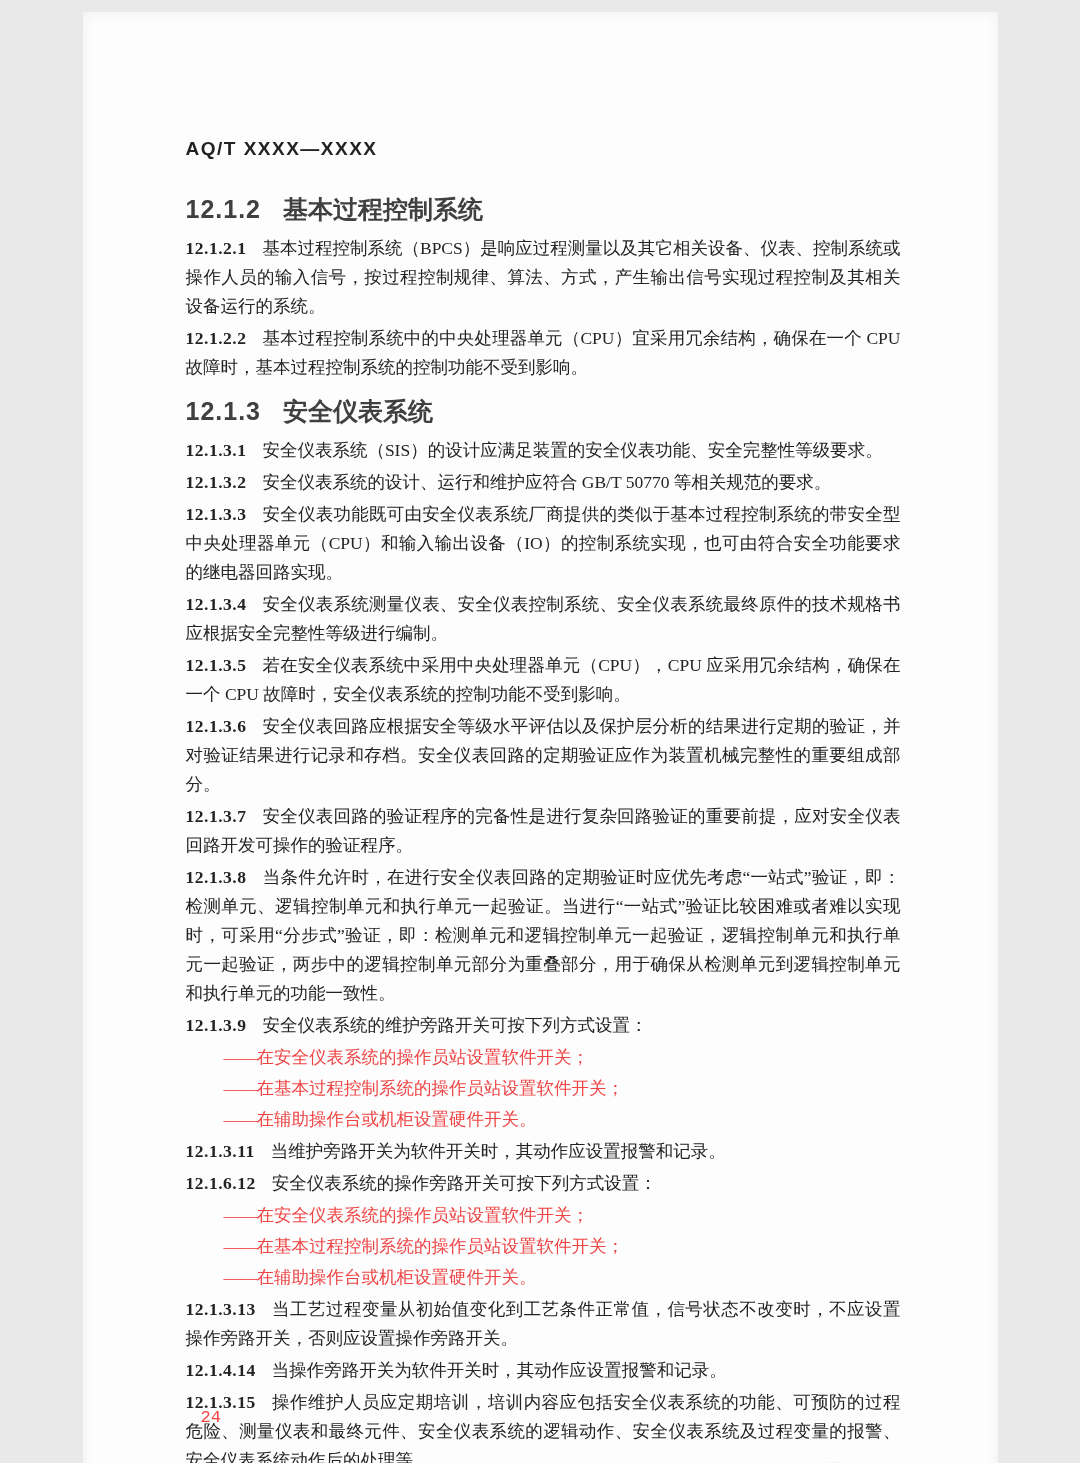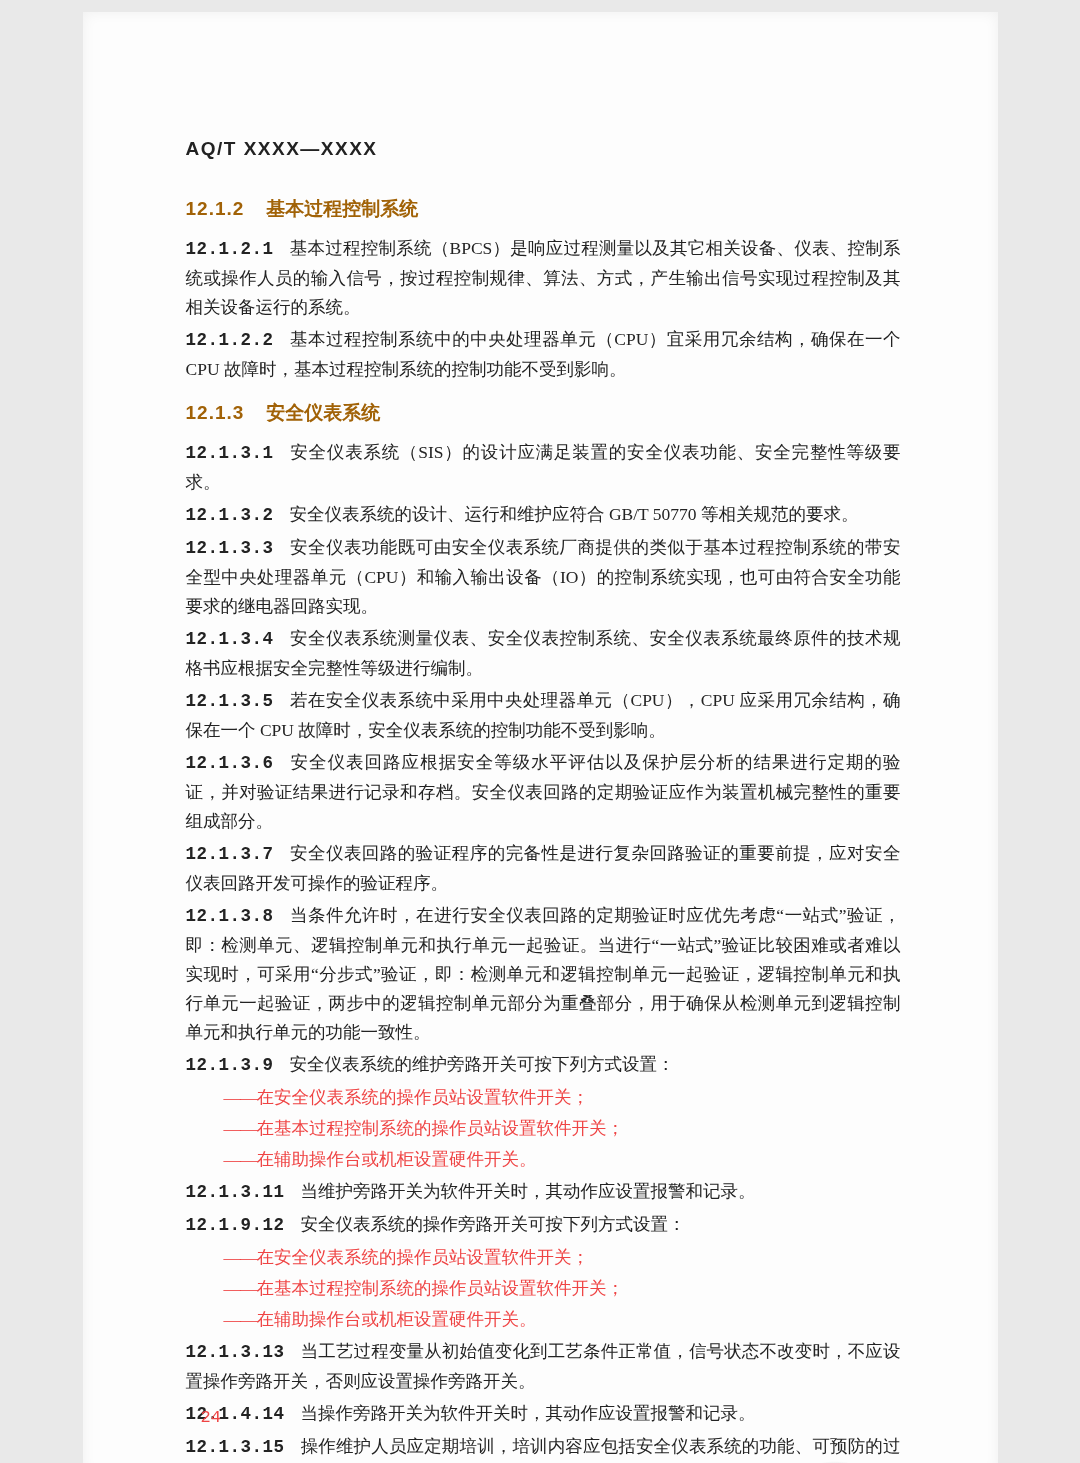--- a/index.html
+++ b/index.html
@@ -30,39 +30,39 @@
   }
   .content {
     position: absolute;
     top: 168px;
     left: 103px;
     right: 97px;
   }
   .sec-heading {
     font-family: "Liberation Sans", "DejaVu Sans", sans-serif;
     font-weight: 700;
-    font-size: 19px;
-    color: #a16207;
+    font-size: 25px;
+    color: #404040;
     margin: 16px 0 12px 0;
     line-height: 26px;
   }
   .sec-heading .num {
     margin-right: 22px;
     letter-spacing: 1px;
   }
   .para {
     font-size: 17.5px;
     line-height: 29px;
     margin: 3px 0;
     text-align: justify;
     text-justify: inter-ideograph;
     color: #232323;
   }
   .para .num {
-    font-family: Liberation Mono, monospace;
+    font-family: Liberation Serif, serif;
     font-weight: 600;
     letter-spacing: 0.5px;
     margin-right: 16px;
     white-space: nowrap;
   }
   .dash {
     font-size: 17.5px;
     line-height: 29px;
     margin: 2px 0;
     padding-left: 38px;
@@ -106,21 +106,21 @@
       <p class="para"><span class="num">12.1.3.4</span><span>安全仪表系统测量仪表、安全仪表控制系统、安全仪表系统最终原件的技术规格书应根据安全完整性等级进行编制。</span></p>
       <p class="para"><span class="num">12.1.3.5</span><span>若在安全仪表系统中采用中央处理器单元（CPU），CPU 应采用冗余结构，确保在一个 CPU 故障时，安全仪表系统的控制功能不受到影响。</span></p>
       <p class="para"><span class="num">12.1.3.6</span><span>安全仪表回路应根据安全等级水平评估以及保护层分析的结果进行定期的验证，并对验证结果进行记录和存档。安全仪表回路的定期验证应作为装置机械完整性的重要组成部分。</span></p>
       <p class="para"><span class="num">12.1.3.7</span><span>安全仪表回路的验证程序的完备性是进行复杂回路验证的重要前提，应对安全仪表回路开发可操作的验证程序。</span></p>
       <p class="para"><span class="num">12.1.3.8</span><span>当条件允许时，在进行安全仪表回路的定期验证时应优先考虑“一站式”验证，即：检测单元、逻辑控制单元和执行单元一起验证。当进行“一站式”验证比较困难或者难以实现时，可采用“分步式”验证，即：检测单元和逻辑控制单元一起验证，逻辑控制单元和执行单元一起验证，两步中的逻辑控制单元部分为重叠部分，用于确保从检测单元到逻辑控制单元和执行单元的功能一致性。</span></p>
       <p class="para"><span class="num">12.1.3.9</span><span>安全仪表系统的维护旁路开关可按下列方式设置：</span></p>
       <p class="dash"><span class="dashmark">——</span><span>在安全仪表系统的操作员站设置软件开关；</span></p>
       <p class="dash"><span class="dashmark">——</span><span>在基本过程控制系统的操作员站设置软件开关；</span></p>
       <p class="dash"><span class="dashmark">——</span><span>在辅助操作台或机柜设置硬件开关。</span></p>
       <p class="para"><span class="num">12.1.3.11</span><span>当维护旁路开关为软件开关时，其动作应设置报警和记录。</span></p>
-      <p class="para"><span class="num">12.1.9.12</span><span>安全仪表系统的操作旁路开关可按下列方式设置：</span></p>
+      <p class="para"><span class="num">12.1.6.12</span><span>安全仪表系统的操作旁路开关可按下列方式设置：</span></p>
       <p class="dash"><span class="dashmark">——</span><span>在安全仪表系统的操作员站设置软件开关；</span></p>
       <p class="dash"><span class="dashmark">——</span><span>在基本过程控制系统的操作员站设置软件开关；</span></p>
       <p class="dash"><span class="dashmark">——</span><span>在辅助操作台或机柜设置硬件开关。</span></p>
       <p class="para"><span class="num">12.1.3.13</span><span>当工艺过程变量从初始值变化到工艺条件正常值，信号状态不改变时，不应设置操作旁路开关，否则应设置操作旁路开关。</span></p>
       <p class="para"><span class="num">12.1.4.14</span><span>当操作旁路开关为软件开关时，其动作应设置报警和记录。</span></p>
       <p class="para"><span class="num">12.1.3.15</span><span>操作维护人员应定期培训，培训内容应包括安全仪表系统的功能、可预防的过程危险、测量仪表和最终元件、安全仪表系统的逻辑动作、安全仪表系统及过程变量的报警、安全仪表系统动作后的处理等。</span></p>
     </div>
 
   <div class="page-number">24</div>
 

